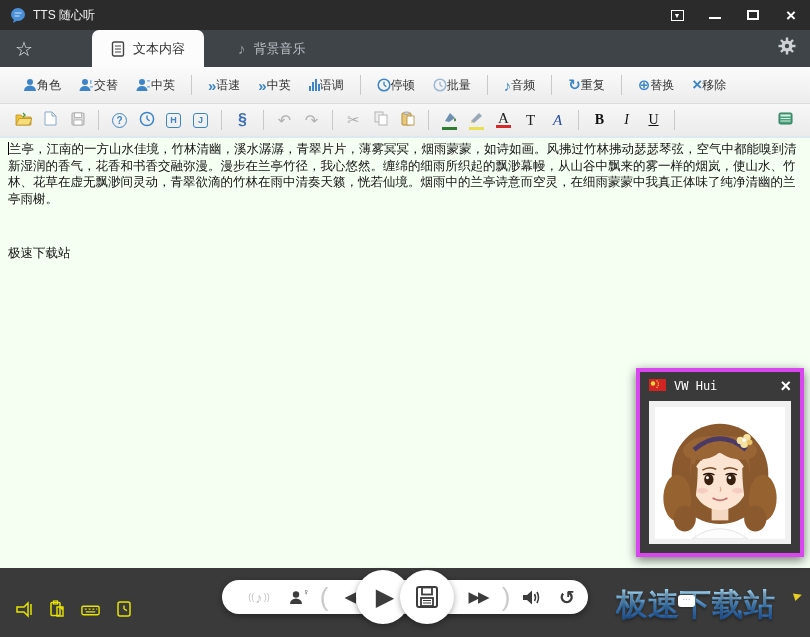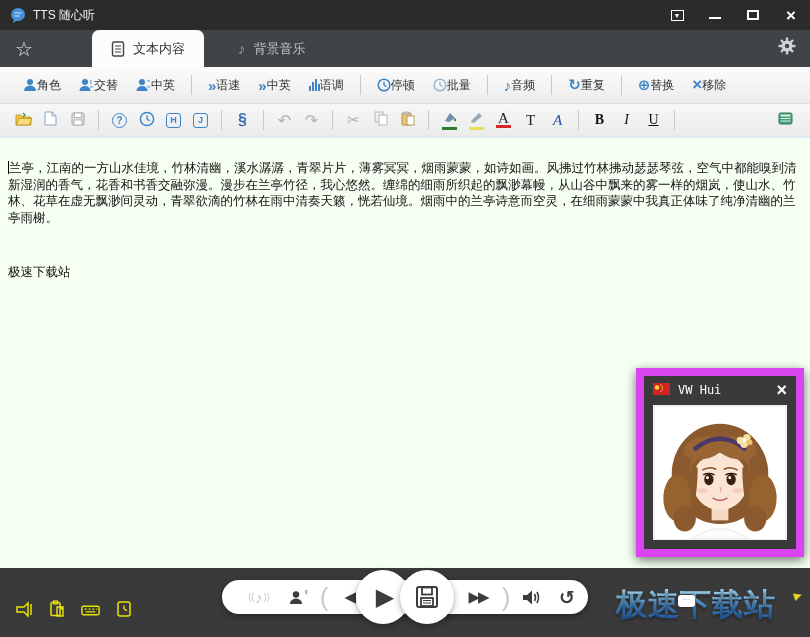--- a/index.html
+++ b/index.html
@@ -42,26 +42,26 @@
   .circled{width:15px;height:15px;border:1.5px solid #3d85c8;border-radius:50%;font-size:10px;display:flex;align-items:center;justify-content:center;color:#3d85c8;font-weight:bold;}
   .boxed{width:15px;height:15px;border:1.5px solid #3d85c8;border-radius:3px;font-size:9px;display:flex;align-items:center;justify-content:center;color:#3d85c8;font-weight:bold;}
   .colorbar{width:15px;height:3px;margin-top:1px;}
   .serifT{font-family:"Liberation Serif","DejaVu Serif",serif;font-size:15px;color:#222;}
   .serifA{font-family:"Liberation Serif","DejaVu Serif",serif;font-size:15px;color:#2a4f9e;font-style:italic;}
   .bold-g{font-family:"Liberation Serif","DejaVu Serif",serif;font-weight:bold;color:#111;font-size:14px;}
   .italic-g{font-family:"Liberation Serif","DejaVu Serif",serif;font-style:italic;color:#111;font-size:14px;}
   .under-g{font-family:"Liberation Serif","DejaVu Serif",serif;text-decoration:underline;color:#111;font-size:14px;}
 
   
-  .editor{height:430px;background:#f5fff2;padding:22px 8px;color:#111;font-size:12.5px;line-height:16.5px;position:relative;}
+  .editor{height:430px;background:#f5fff2;padding:3px 8px;color:#111;font-size:12.5px;line-height:16.5px;position:relative;}
   .caret{display:inline-block;width:1px;height:13px;background:#000;vertical-align:-2px;}
   .editor .line2{margin-top:38px;}
 
   
-  .avatar-panel{position:absolute;left:636px;top:368px;width:168px;height:189px;background:#3a3a3a;border:8px solid #d946ef;box-shadow:0 3px 10px rgba(0,0,0,.55);z-index:5;}
+  .avatar-panel{position:absolute;left:636px;top:368px;width:168px;height:189px;background:#3a3a3a;border:4px solid #d946ef;box-shadow:0 3px 10px rgba(0,0,0,.55);z-index:5;}
   .ap-header{height:27px;display:flex;align-items:center;padding:0 9px;color:#fff;}
   .ap-title{font-family:"DejaVu Sans Mono","Liberation Mono",monospace;font-size:12px;margin-left:8px;}
   .ap-close{margin-left:auto;font-size:18px;font-weight:bold;color:#fff;line-height:1;}
   .ap-body{position:absolute;left:9px;right:9px;top:29px;bottom:9px;background:#fff;box-shadow:inset 0 0 0 7px #f1f1f1;display:flex;align-items:center;justify-content:center;}
 
   
   .bottombar{position:relative;height:69px;background:#3a3a3a;}
   .corner-icons{position:absolute;left:14px;top:31px;display:flex;gap:12px;}
   .corner-icons .ci{width:21px;height:21px;display:flex;align-items:center;justify-content:center;}
 

